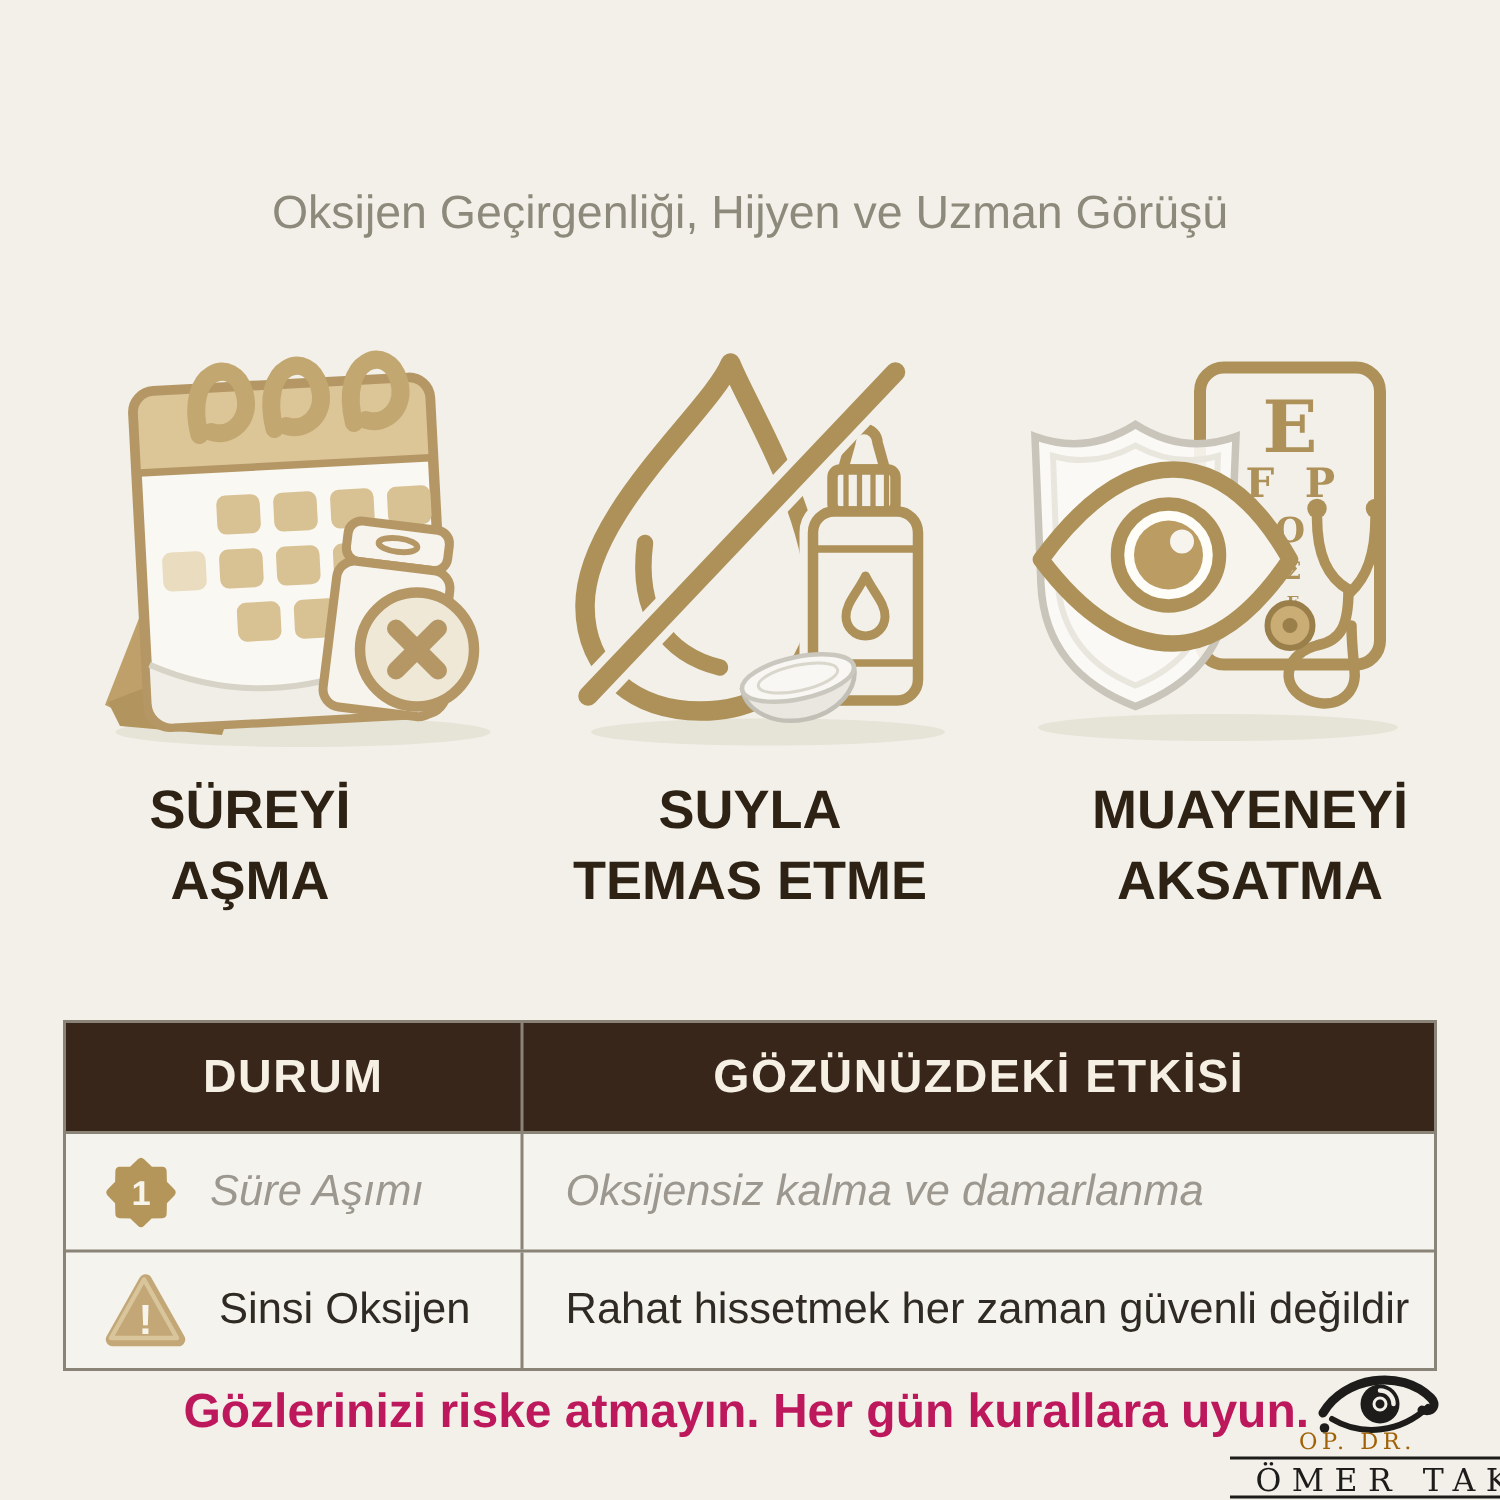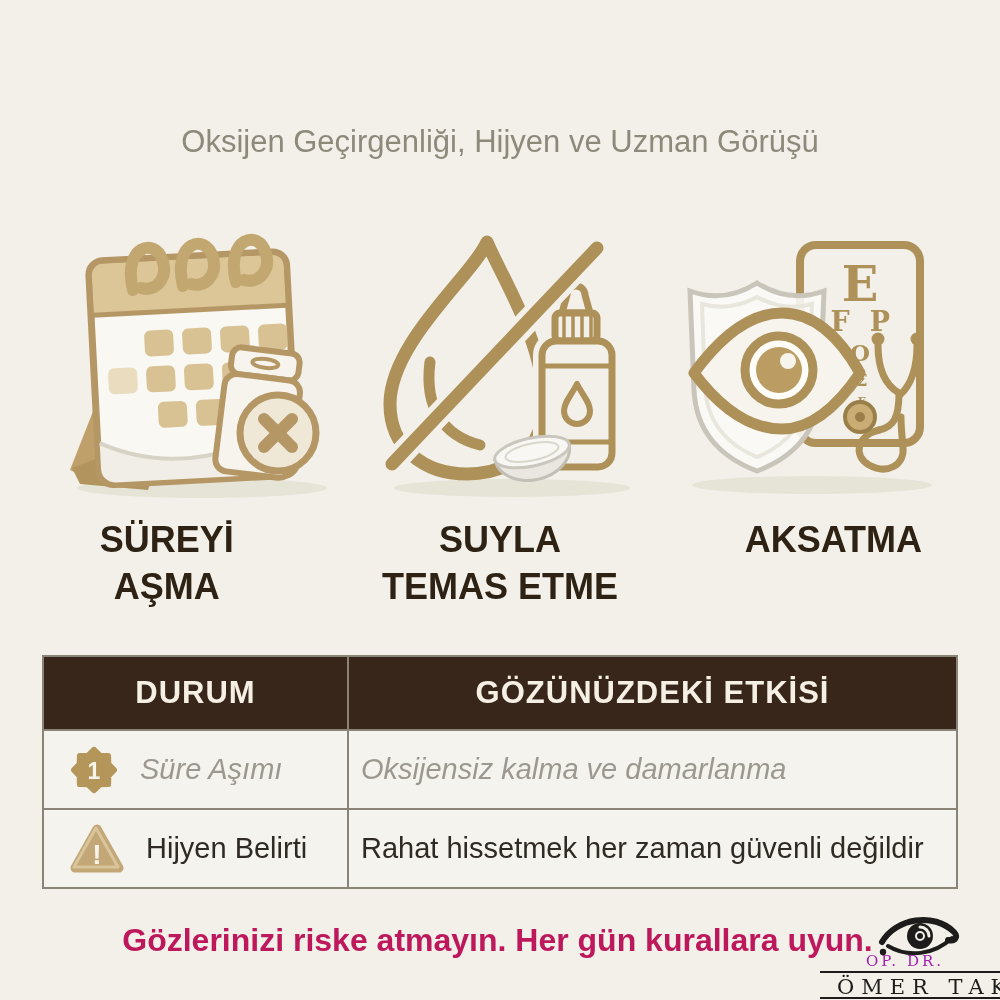--- a/index.html
+++ b/index.html
@@ -20,44 +20,44 @@
   }
   .icon-box { position:absolute; }
   .labels { position:absolute; top:516px; left:0; width:100%; display:flex; }
   .rule-label {
     flex:1; text-align:center; font-size:36px; font-weight:800;
     line-height:47px; color:#2d2214; letter-spacing:0px;
   }
   .rule-label span { display:block; }
 
   .effects-table {
-    position:absolute; left:42px; top:655px; width:916px;
+    position:absolute; left:42px; top:680px; width:916px;
     background:#f4f3ed; border:2px solid #8a8478;
   }
   .thead { display:flex; background:#372619; height:72px; }
   .th {
     display:flex; align-items:center; justify-content:center;
     color:#f6f0e4; font-weight:700; font-size:31px; letter-spacing:1px;
   }
   .th1 { width:305px; border-right:2px solid #8a8478; }
   .th2 { flex:1; }
   .trow { display:flex; height:79px; border-top:2px solid #8a8478; font-size:29px; }
   .td1 { width:305px; border-right:2px solid #8a8478; display:flex; align-items:center; padding-left:26px; gap:22px; }
-  .td2 { flex:1; display:flex; align-items:center; padding-left:12px; }
+  .td2 { flex:1; display:flex; align-items:center; padding-left:28px; }
   .muted { color:#9c9890;font-style:italic; }
   .darktxt { color:#2f2a23; }
 
   .footer-msg {
     position:absolute; top:922px; left:75px; width:845px;
     text-align:center; font-size:32px; font-weight:700; color:#be185d;
   }
   .credit-eye { position:absolute; left:878px; top:910px; }
   .credit-title {
     position:absolute; left:853px; top:952px; width:104px; text-align:center;
-    font-family:"DejaVu Serif", serif; font-size:15px; letter-spacing:3px; color:#a21caf;
+    font-family:"DejaVu Serif", serif; font-size:15px; letter-spacing:3px; color:#a16207;
   }
   .credit-rule-top { position:absolute; left:820px; top:971px; width:180px; border-top:2px solid #1d1c1a; }
   .credit-name {
     position:absolute; left:837px; top:975px; white-space:nowrap;
     font-family:"DejaVu Serif", serif; font-size:21px; letter-spacing:7px;
     font-weight:500; color:#1d1c1a;
   }
   .credit-rule-bottom { position:absolute; left:820px; top:997px; width:180px; border-top:2px solid #1d1c1a; }
 </style>
 </head>
@@ -177,20 +177,21 @@
   <div class="labels">
     <div class="rule-label">
       <span>SÜREYİ</span>
       <span>AŞMA</span>
     </div>
     <div class="rule-label">
       <span>SUYLA</span>
       <span>TEMAS ETME</span>
     </div>
     <div class="rule-label">
+      <span>MUAYENEYİ</span>
       <span>AKSATMA</span>
     </div>
   </div>
 
   <div class="effects-table">
     <div class="thead">
       <div class="th th1">DURUM</div>
       <div class="th th2">GÖZÜNÜZDEKİ ETKİSİ</div>
     </div>
 
@@ -207,21 +208,21 @@
       </div>
     </div>
 
     <div class="trow">
       <div class="td1">
         <svg width="54" height="52" viewBox="0 0 54 52">
           <path d="M27 6 L49 45 H5 Z" fill="#c3a777" stroke="#c3a777" stroke-width="9" stroke-linejoin="round"></path>
           <path d="M27 6 L49 45 H5 Z" fill="none" stroke="#d9c59b" stroke-width="3" stroke-linejoin="round" transform="translate(-1,-1)"></path>
           <text x="27" y="41" font-size="28" font-weight="bold" fill="#f7f4ec" text-anchor="middle" font-family="Liberation Sans, sans-serif">!</text>
         </svg>
-        <span class="darktxt">Hijyen Belirti</span>
+        <span class="darktxt">Sinsi Oksijen</span>
       </div>
       <div class="td2">
         <span class="darktxt">Rahat hissetmek her zaman güvenli değildir</span>
       </div>
     </div>
   </div>
 
   <div class="footer-msg">Gözlerinizi riske atmayın. Her gün kurallara uyun.</div>
 
   <div class="credit-eye">

